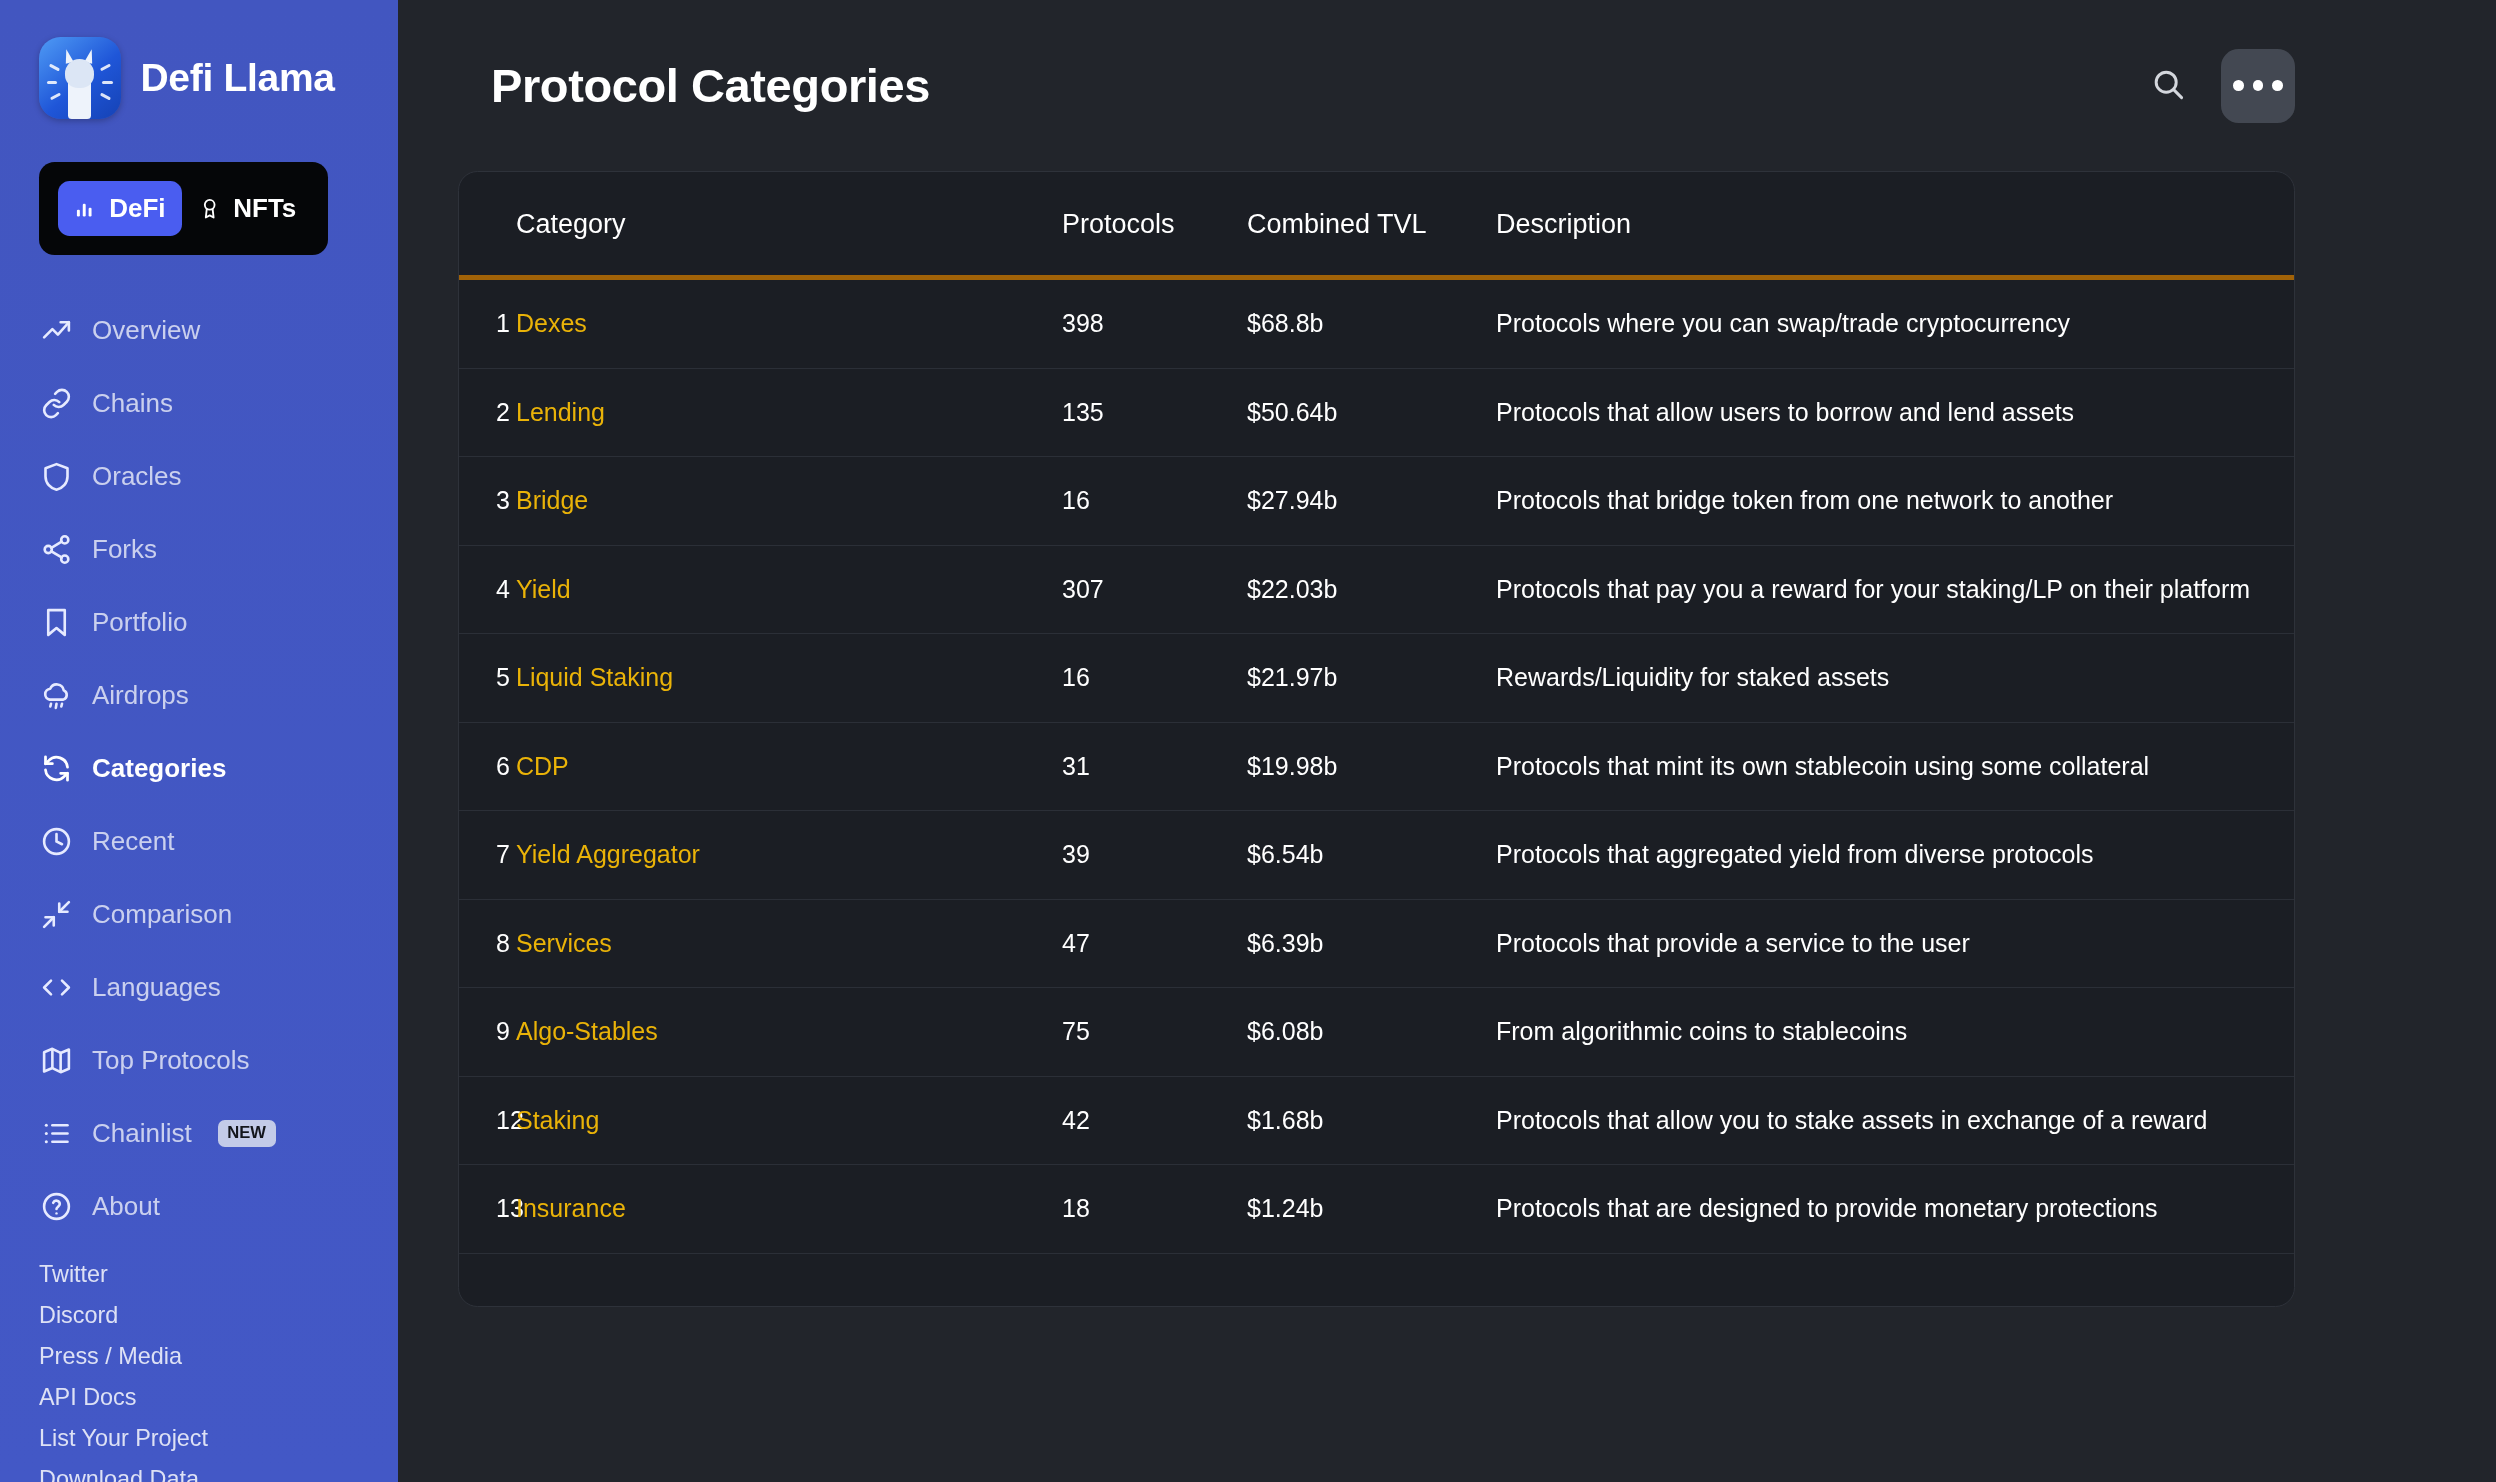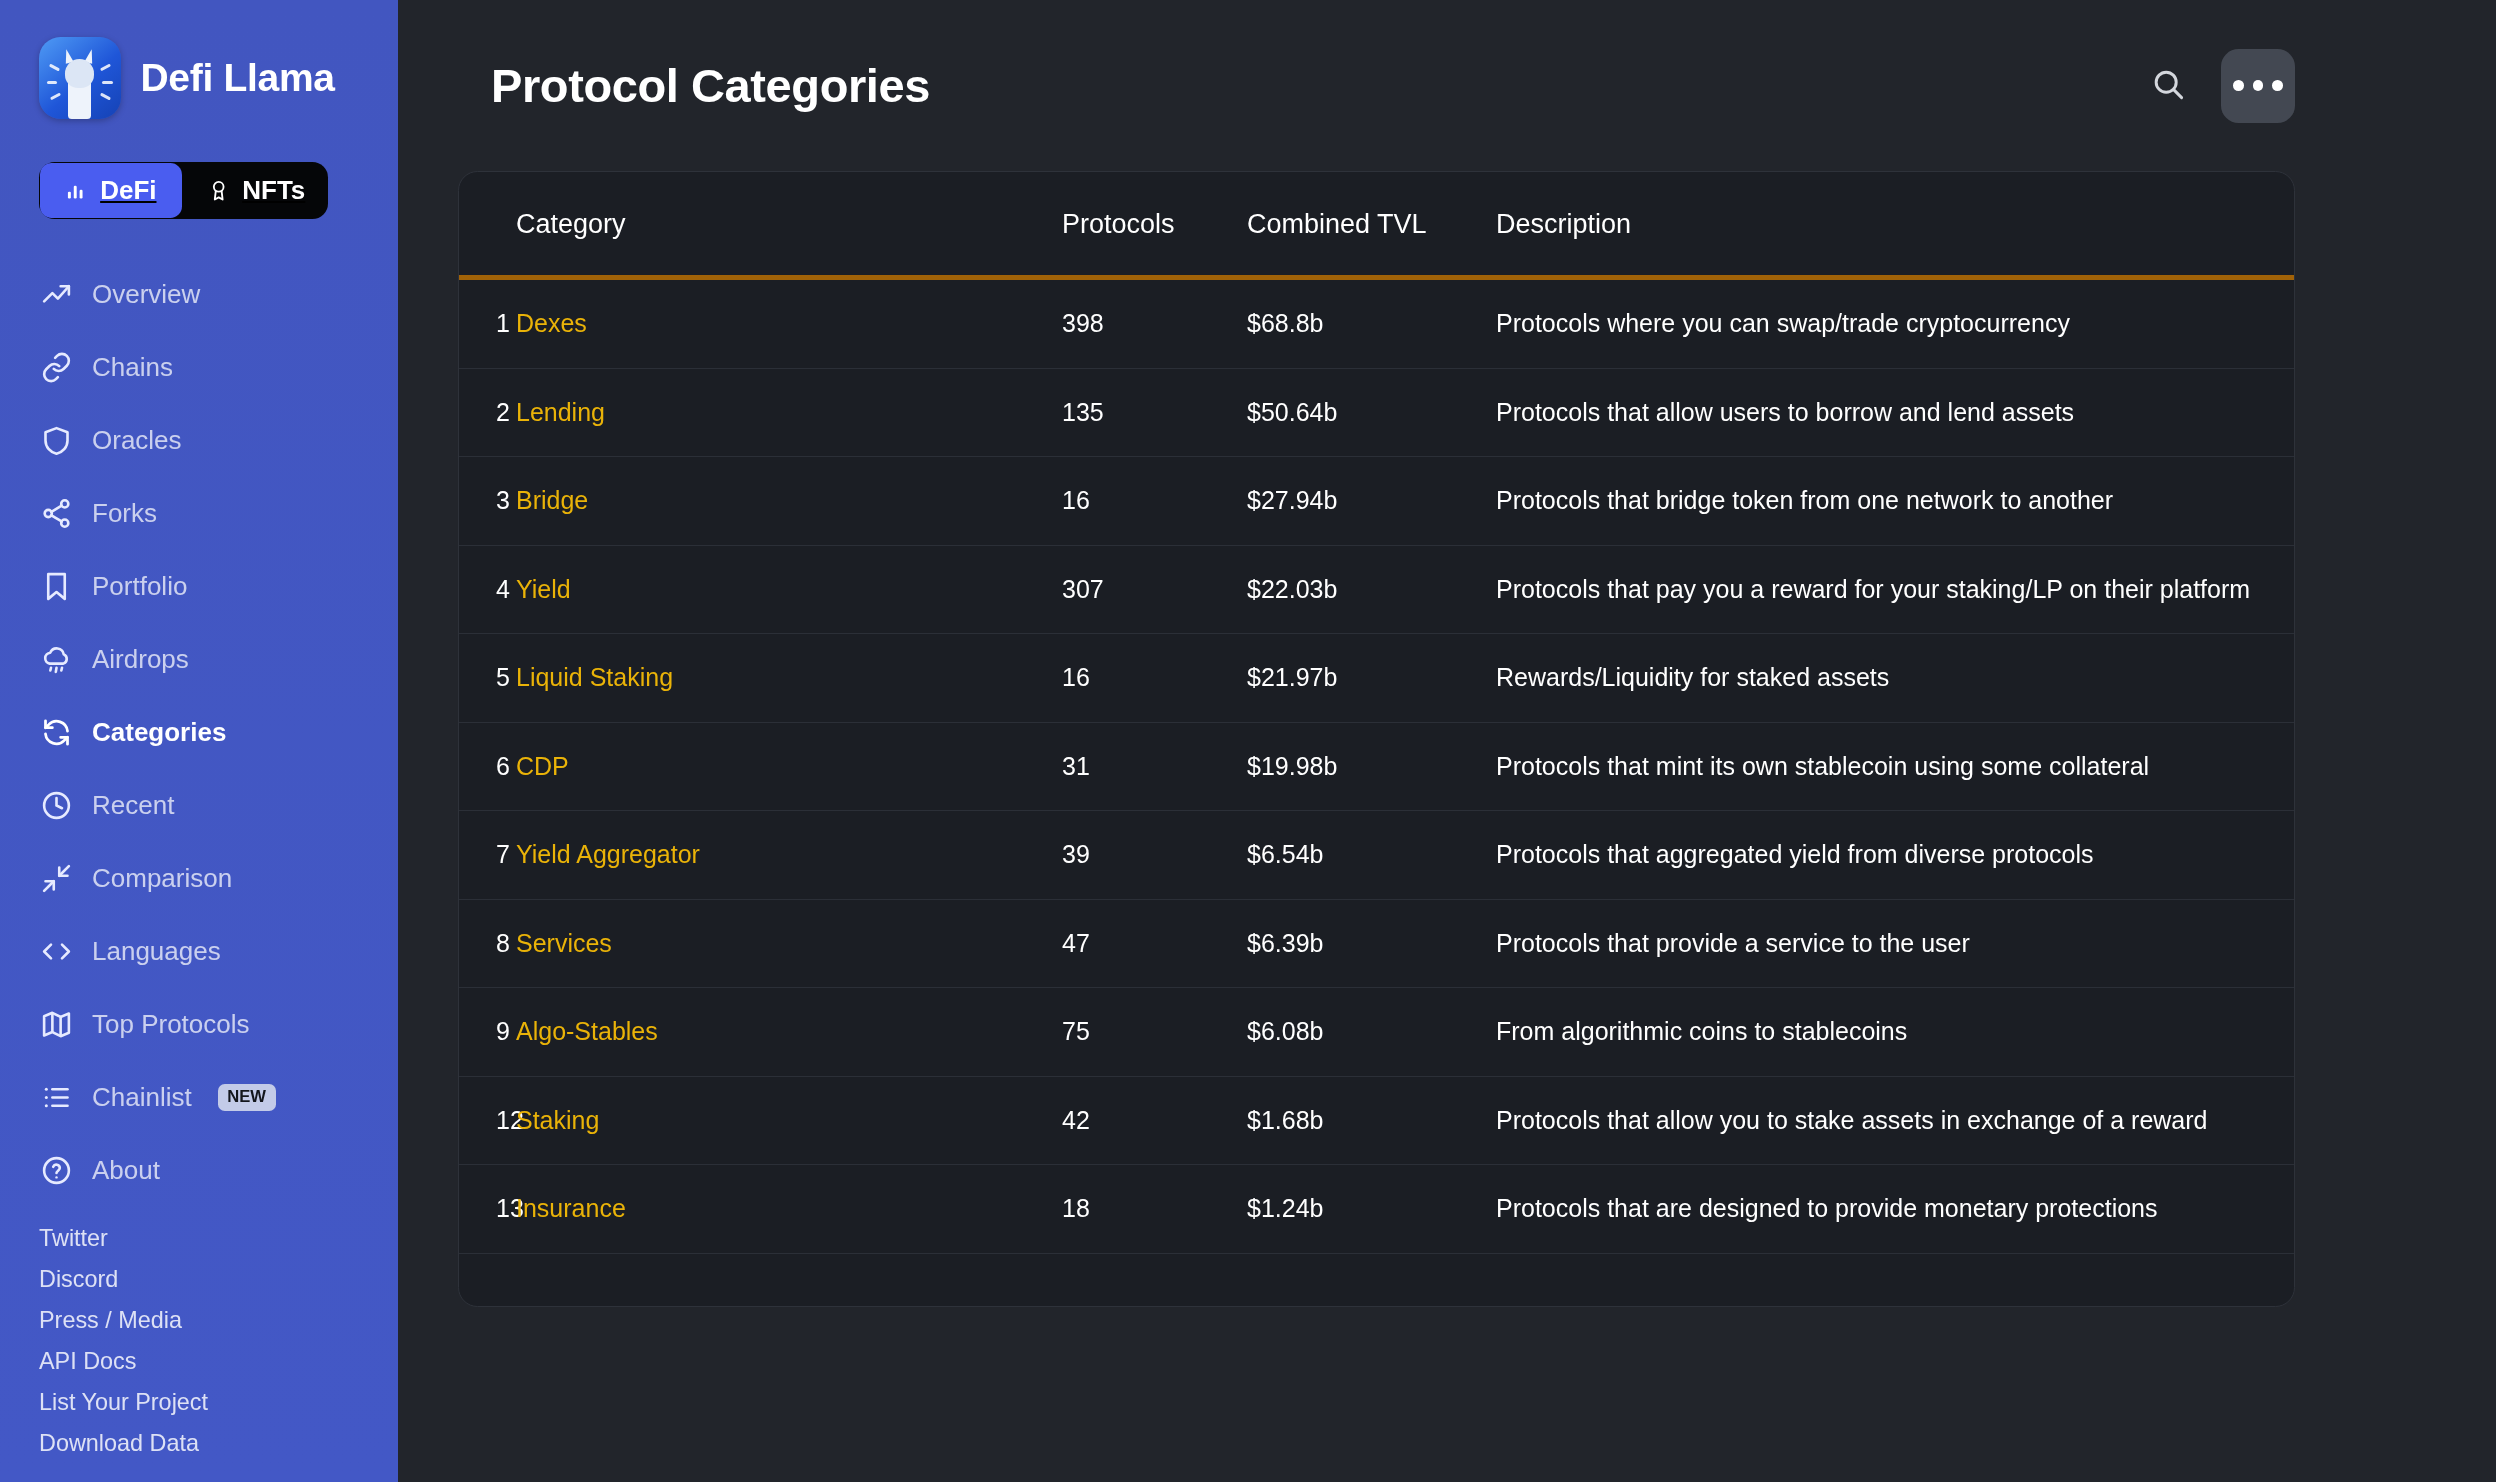--- a/index.html
+++ b/index.html
@@ -90,24 +90,23 @@
     color: #ffffff;
     letter-spacing: -0.3px;
   }
 
   
   .toggle-wrap {
     margin: 0 0 39px 39px;
     width: 289px;
     background: #050608;
     border-radius: 15.6px;
-    padding: 1px;
+    padding: 19px;
     display: flex;
     gap: 3.9px;
-    text-decoration: underline;
   }
   .toggle-btn {
     flex: 1;
     height: 55px;
     border-radius: 11.7px;
     display: flex;
     align-items: center;
     justify-content: center;
     gap: 11.7px;
     font-size: 26px;

